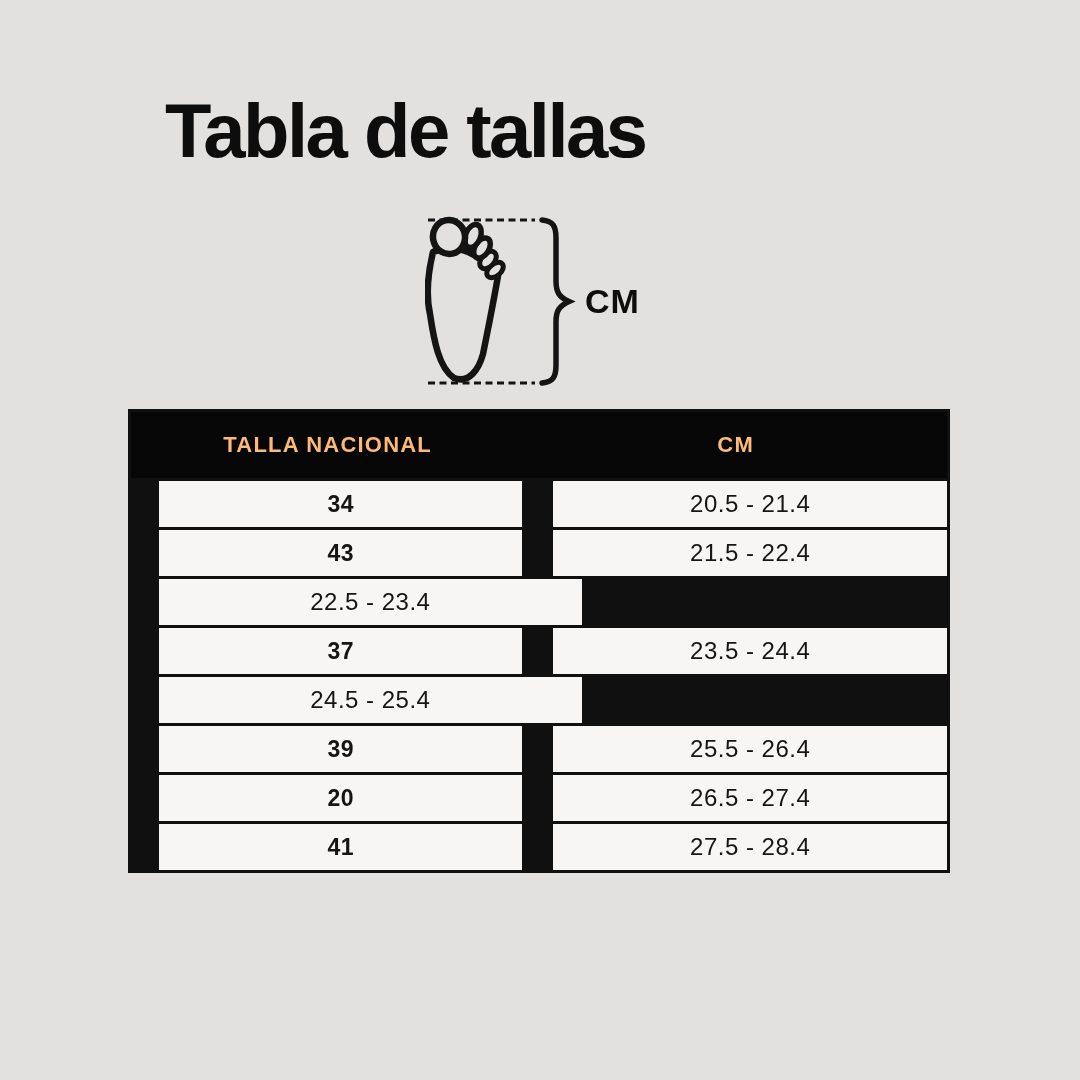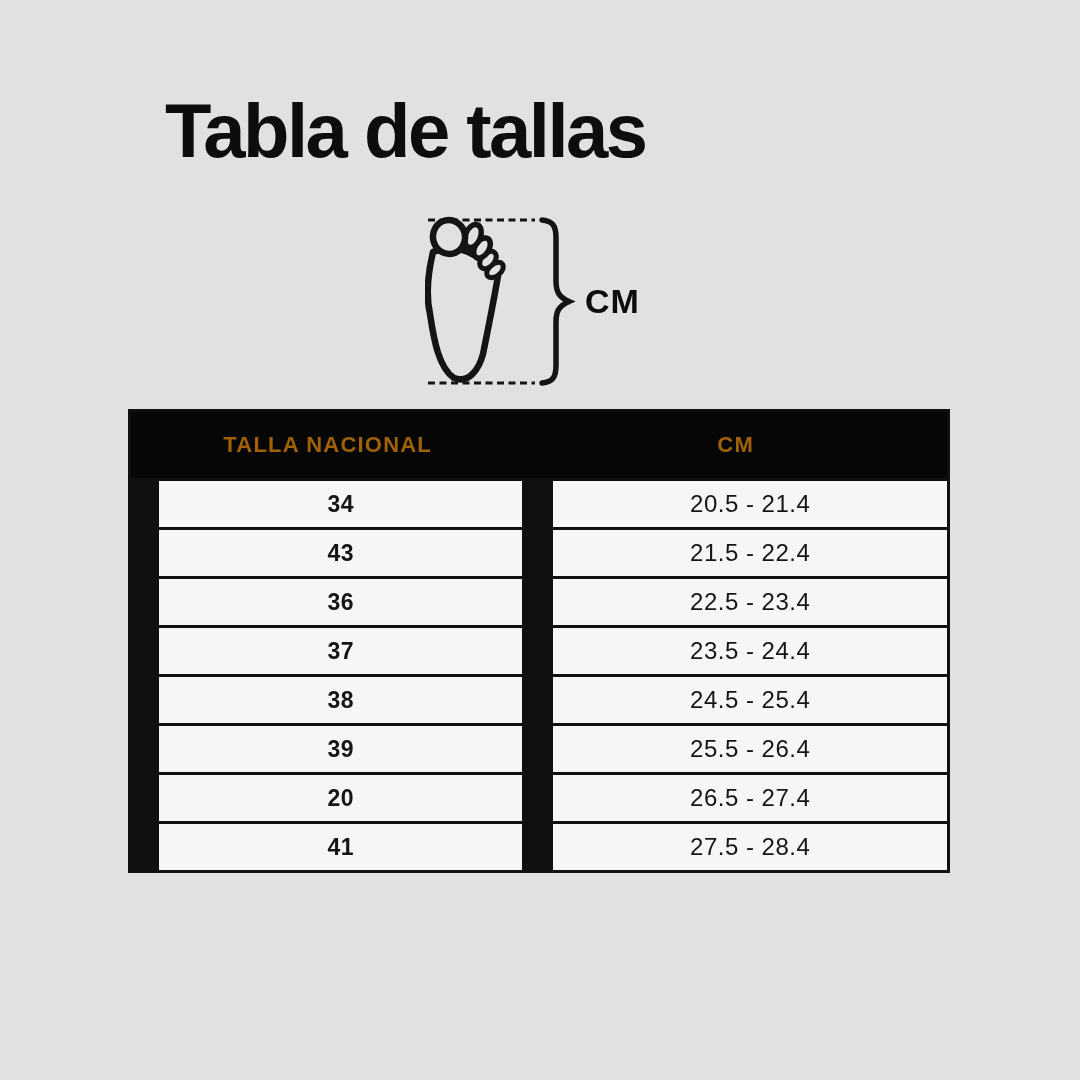--- a/index.html
+++ b/index.html
@@ -37,21 +37,21 @@
     top: 409px;
     width: 822px;
     border: 3px solid #101010;
     box-sizing: border-box;
     background: #101010;
   }
   .thead {
     display: flex;
     height: 66px;
     background: #060606;
-    color: #a16207;
+    color: #fdba74;
     align-items: center;
     font-weight: bold;
     font-size: 22px;
     letter-spacing: 1.2px;
   }
   .th { text-align: center; }
   .th-left  { width: 48.2%; }
   .th-right { width: 51.8%; }
   .trow {
     display: flex;
@@ -129,29 +129,27 @@
 
     <div class="trow">
       <div class="td td-size">34</div>
       <div class="td td-cm">20.5 - 21.4</div>
     </div>
     <div class="trow">
       <div class="td td-size">43</div>
       <div class="td td-cm">21.5 - 22.4</div>
     </div>
     <div class="trow">
-      <div class="td td-size">36</div>
       <div class="td td-cm">22.5 - 23.4</div>
     </div>
     <div class="trow">
       <div class="td td-size">37</div>
       <div class="td td-cm">23.5 - 24.4</div>
     </div>
     <div class="trow">
-      <div class="td td-size">38</div>
       <div class="td td-cm">24.5 - 25.4</div>
     </div>
     <div class="trow">
       <div class="td td-size">39</div>
       <div class="td td-cm">25.5 - 26.4</div>
     </div>
     <div class="trow">
       <div class="td td-size">20</div>
       <div class="td td-cm">26.5 - 27.4</div>
     </div>

